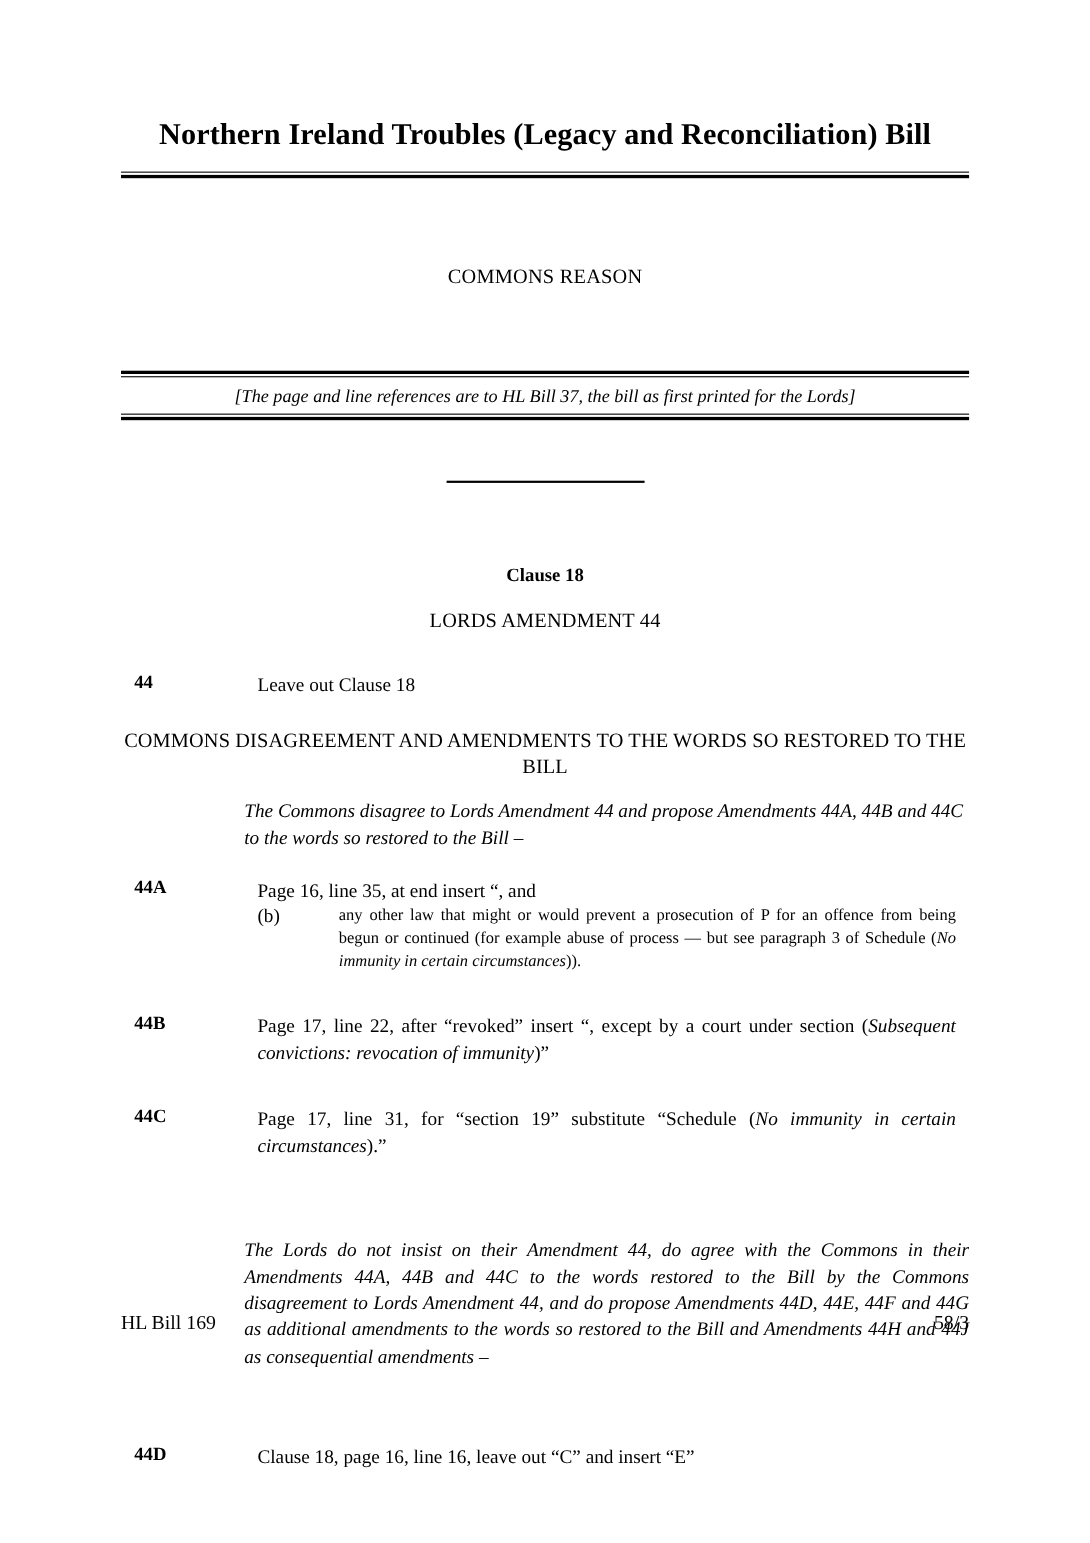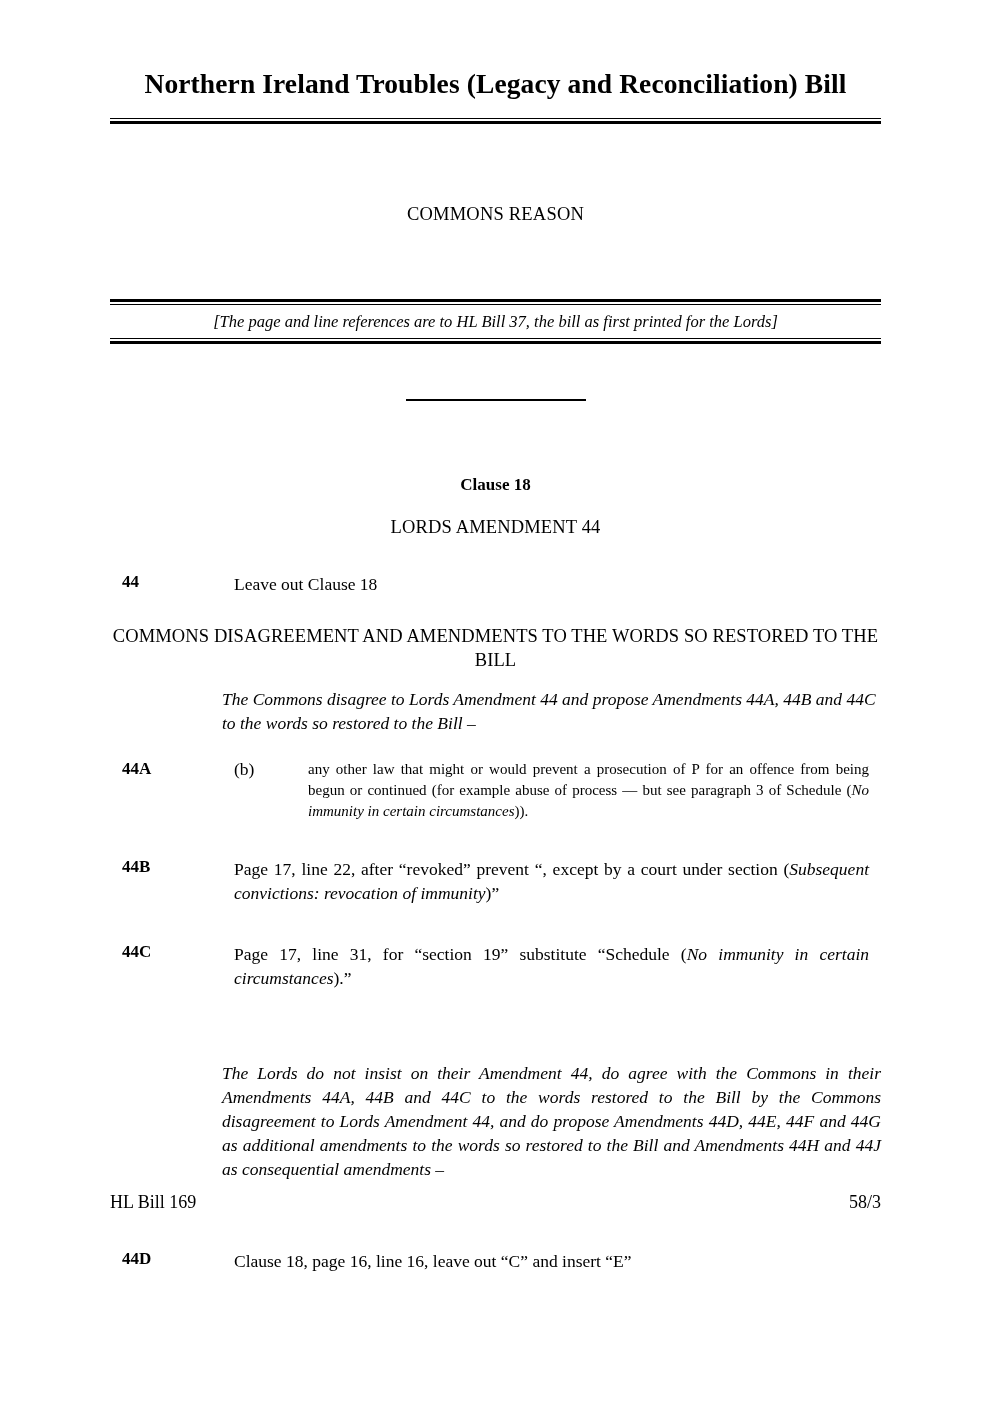--- a/index.html
+++ b/index.html
@@ -28,21 +28,21 @@
   }
 
   
   .doc-title {
     font-size: 27.5px;
     font-weight: bold;
     text-align: center;
     line-height: 1.33;
     letter-spacing: 0.1px;
     margin: 0;
-    padding-top: 66px;
+    padding-top: 104px;
   }
 
   
   .rule-group-title {
     margin-top: 15px;
   }
   .rule-thin {
     height: 1px;
     background: #000;
     width: 100%;
@@ -231,32 +231,33 @@
     <div class="section-heading">COMMONS DISAGREEMENT AND AMENDMENTS TO THE WORDS SO RESTORED TO THE BILL</div>
 
     <div class="sp-h"></div>
 
     <p class="para-italic ragged">The Commons disagree to Lords Amendment 44 and propose Amendments 44A, 44B and 44C to the words so restored to the Bill –</p>
 
     <div class="sp-g"></div>
 
     <div class="amend-row">
       <span class="amend-num">44A</span>
+      <div class="amend-body no-justify">Page 16, line 35, at end insert “, and</div>
 
       <div class="subpara">
         <span class="subpara-label">(b)</span>
         <div class="subpara-text"><span>any other law that might or would prevent a prosecution of P for an offence from being begun or continued (for example abuse of process — but see paragraph 3 of Schedule (</span><i>No immunity in certain circumstances</i><span>)).</span></div>
       </div>
     </div>
 
     <div class="sp-g"></div>
 
     <div class="amend-row">
       <span class="amend-num">44B</span>
-      <div class="amend-body"><span>Page 17, line 22, after “revoked” prevent “, except by a court under section (</span><i>Subsequent convictions: revocation of immunity</i><span>)”</span></div>
+      <div class="amend-body"><span>Page 17, line 22, after “revoked” insert “, except by a court under section (</span><i>Subsequent convictions: revocation of immunity</i><span>)”</span></div>
     </div>
 
     <div class="sp-g"></div>
 
     <div class="amend-row">
       <span class="amend-num">44C</span>
       <div class="amend-body"><span>Page 17, line 31, for “section 19” substitute “Schedule (</span><i>No immunity in certain circumstances</i><span>).”</span></div>
     </div>
 
     <div class="sp-d"></div>

